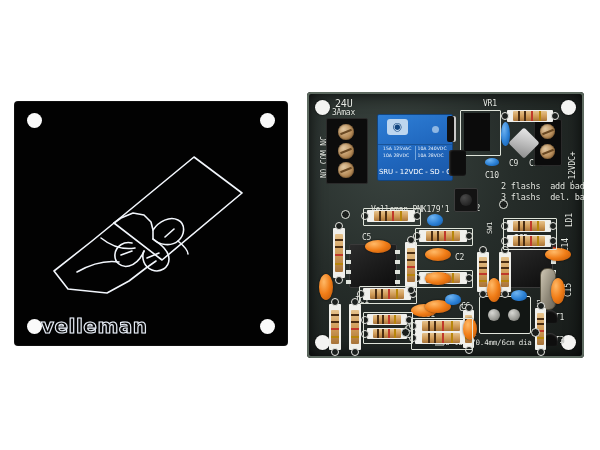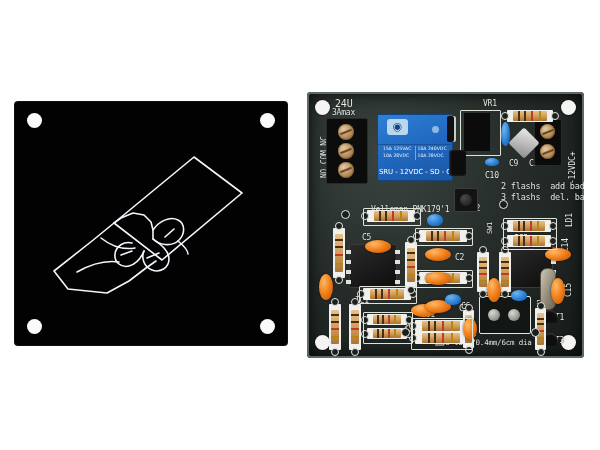--- a/index.html
+++ b/index.html
@@ -426,20 +426,21 @@
       <path d="M78 115 L89 111"></path>
 
       <path d="M58 98 C68 106 80 110 92 108"></path>
 
       <path d="M34 132 C48 124 62 120 76 122"></path>
 
       <path d="M135 101 C141 106 145 110 145 114"></path>
     </g>
   </svg>
 
+  <div id="brand-logo">velleman</div>
 </div>
 
 <div id="pcb">
 
   <div class="pcb-hole pch-tl"></div>
   <div class="pcb-hole pch-tr"></div>
   <div class="pcb-hole pch-bl"></div>
   <div class="pcb-hole pch-br"></div>
 
   <div class="silk" style="left:28px;  top:7px;  font-size:10px;">24U</div>

